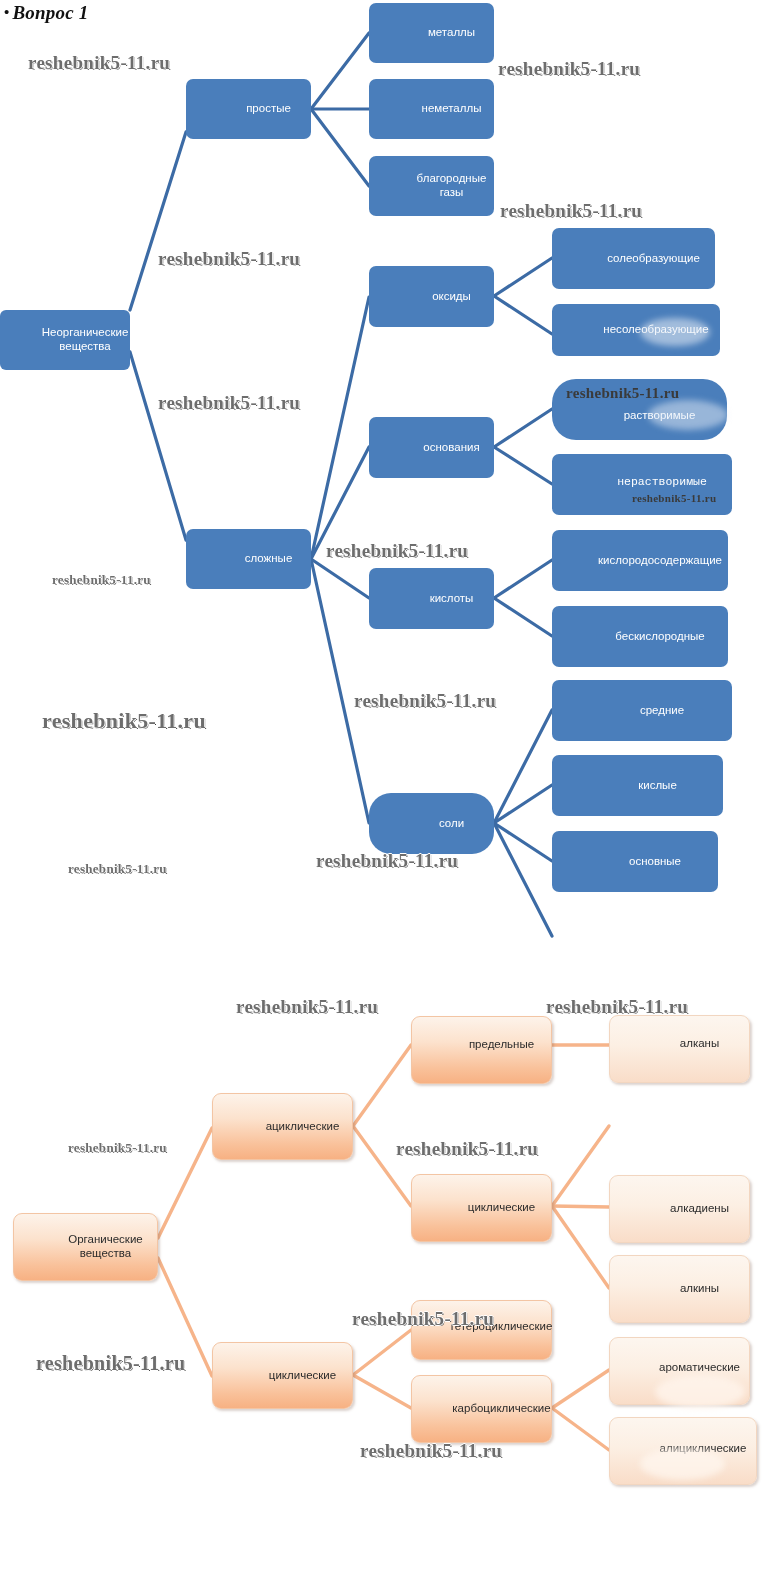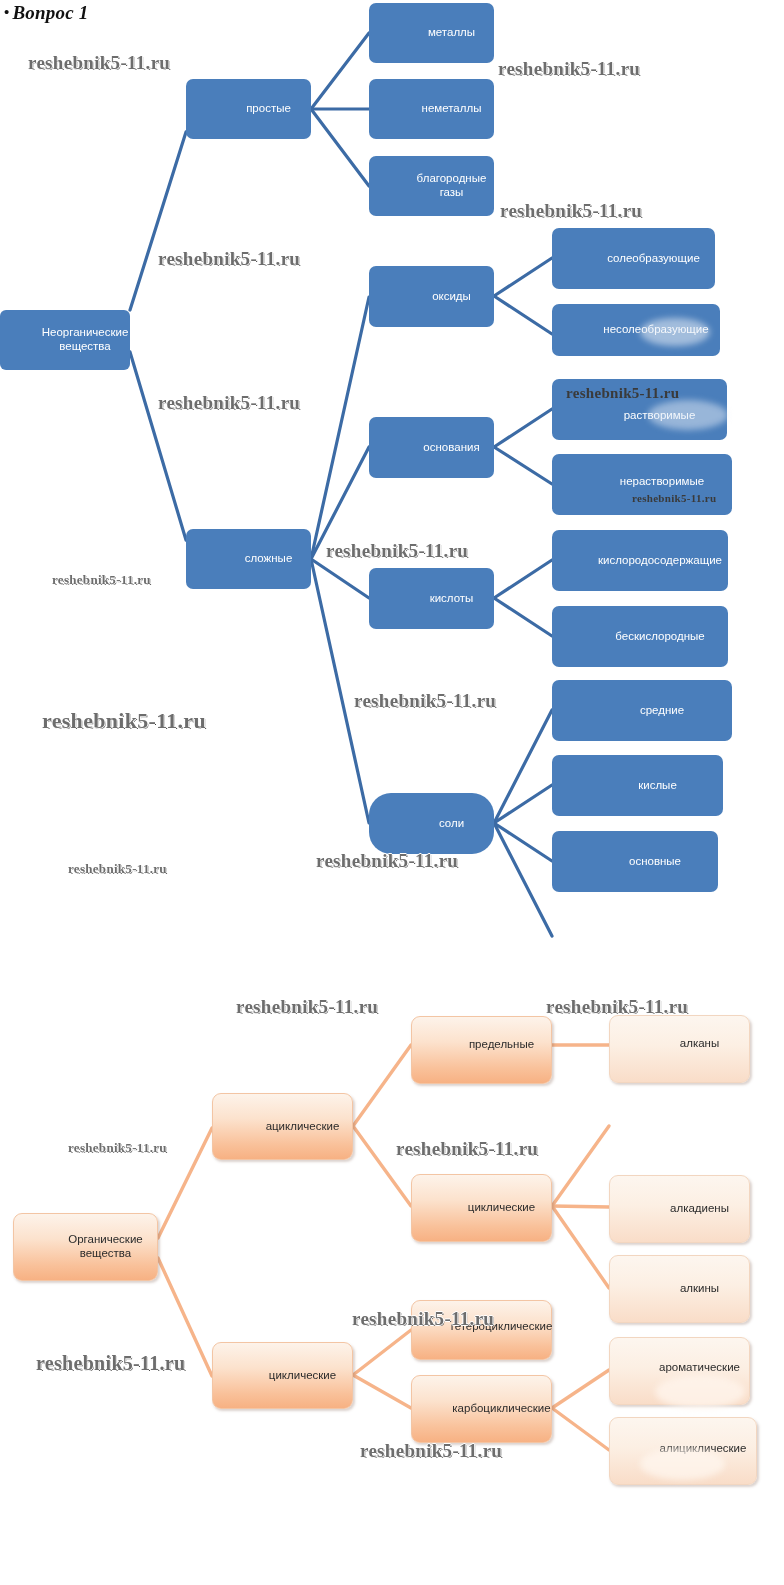--- a/index.html
+++ b/index.html
@@ -181,25 +181,25 @@
   <div class="node blue" style="left:369px; top:156px; width:125px; height:60px;">
     <span>благородные газы</span>
   </div>
 
   <div class="node blue" style="left:552px; top:228px; width:163px; height:61px;">
     <span>солеобразующие</span>
   </div>
   <div class="node blue" style="left:552px; top:304px; width:168px; height:52px;">
     <span>несолеобразующие</span>
   </div>
-  <div class="node blue" style="left:552px; top:379px; width:175px; height:61px;">
+  <div class="node blue" style="left:552px; top:379px; width:175px; height:61px;border-radius:24px;">
     <span style="margin-top:12px;">растворимые</span>
   </div>
   <div class="node blue" style="left:552px; top:454px; width:180px; height:61px;">
-    <span style="margin-top:-6px;">нерастворимые</span>
+    <span style="margin-top:-6px;font-family:Liberation Mono, monospace;">нерастворимые</span>
   </div>
   <div class="node blue" style="left:552px; top:530px; width:176px; height:61px;">
     <span>кислородосодержащие</span>
   </div>
   <div class="node blue" style="left:552px; top:606px; width:176px; height:61px;">
     <span>бескислородные</span>
   </div>
   <div class="node blue" style="left:552px; top:680px; width:180px; height:61px;">
     <span>средние</span>
   </div>

